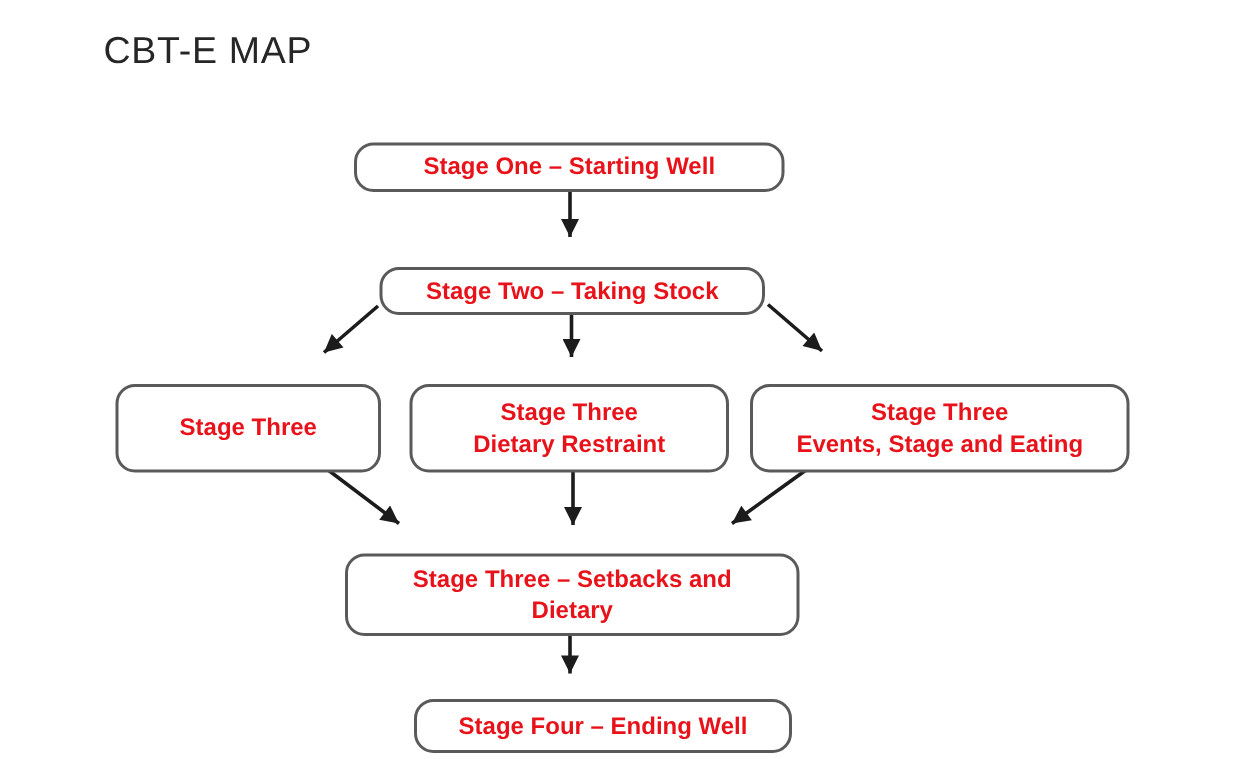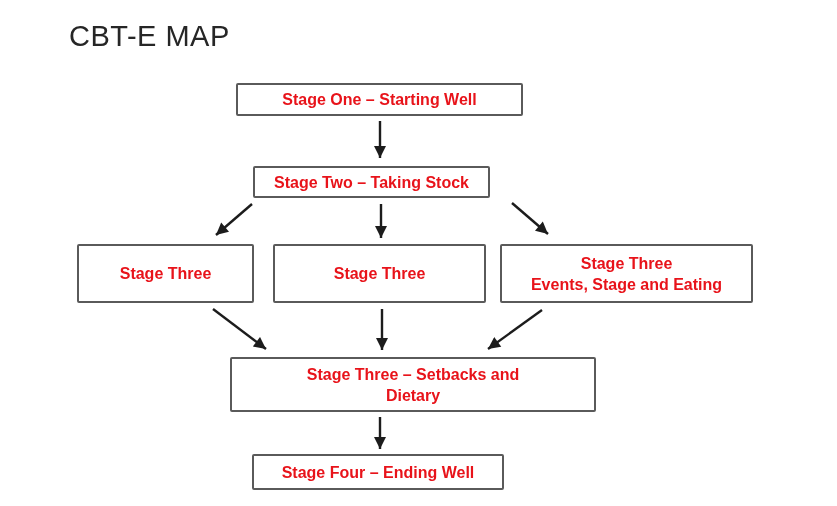--- a/index.html
+++ b/index.html
@@ -6,42 +6,43 @@
   .canvas{
     position:relative;
     width:837px;height:506px;
     background:var(--background,#ffffff);
     font-family:"Liberation Sans",sans-serif;
     overflow:hidden;
   }
   .page-title{
     position:absolute;
     left:69px;top:20px;
-    font-size:29px;
+    font-size:25px;
     letter-spacing:.5px;
     color:var(--title-text,#262626);
     font-weight:400;
     white-space:nowrap;
   }
   .node{
     position:absolute;
     box-sizing:border-box;
     border:2px solid var(--box-border,#5a5a5a);
-    border-radius:2px;
+    border-radius:13px;
     background:#ffffff;
     display:flex;
     flex-direction:column;
     align-items:center;
     justify-content:center;
     text-align:left;
     color:var(--box-text,#e8131a);
     font-weight:700;
     font-size:16px;
     line-height:21px;
     white-space:nowrap;
+    margin-top:12px;
   }
   .node span{display:block;}
   .arrows{
     position:absolute;
     left:0;top:0;
     width:837px;height:506px;
     pointer-events:none;
   }
   .arrows line{
     stroke:var(--arrow,#1c1c1c);
@@ -71,39 +72,40 @@
     <line x1="213" y1="309" x2="266" y2="349" marker-end="url(#ah)"></line>
     <line x1="382" y1="309" x2="382" y2="350" marker-end="url(#ah)"></line>
     <line x1="542" y1="310" x2="488" y2="349" marker-end="url(#ah)"></line>
     <line x1="380" y1="417" x2="380" y2="449" marker-end="url(#ah)"></line>
   </svg>
 
   <div class="node" style="left:236px;top:83px;width:287px;height:33px;">
     <span>Stage One – Starting Well</span>
   </div>
 
-  <div class="node" style="left:253px;top:166px;width:237px;height:32px;">
+  <div class="node" style="left:253px;top:166px;width:257px;height:32px;">
     <span>Stage Two – Taking Stock</span>
   </div>
 
   <div class="node" style="left:77px;top:244px;width:177px;height:59px;">
     <span>Stage Three</span>
   </div>
 
   <div class="node" style="left:273px;top:244px;width:213px;height:59px;">
     <span>Stage Three</span>
+    <span>Dietary Restraint</span>
   </div>
 
   <div class="node" style="left:500px;top:244px;width:253px;height:59px;">
     <span>Stage Three</span>
     <span>Events, Stage and Eating</span>
   </div>
 
-  <div class="node" style="left:230px;top:357px;width:366px;height:55px;">
+  <div class="node" style="left:230px;top:357px;width:303px;height:55px;">
     <span>Stage Three – Setbacks and</span>
     <span>Dietary</span>
   </div>
 
-  <div class="node" style="left:252px;top:454px;width:252px;height:36px;">
+  <div class="node" style="left:276px;top:454px;width:252px;height:36px;">
     <span>Stage Four – Ending Well</span>
   </div>
 
 </div>
 
 </body></html>

